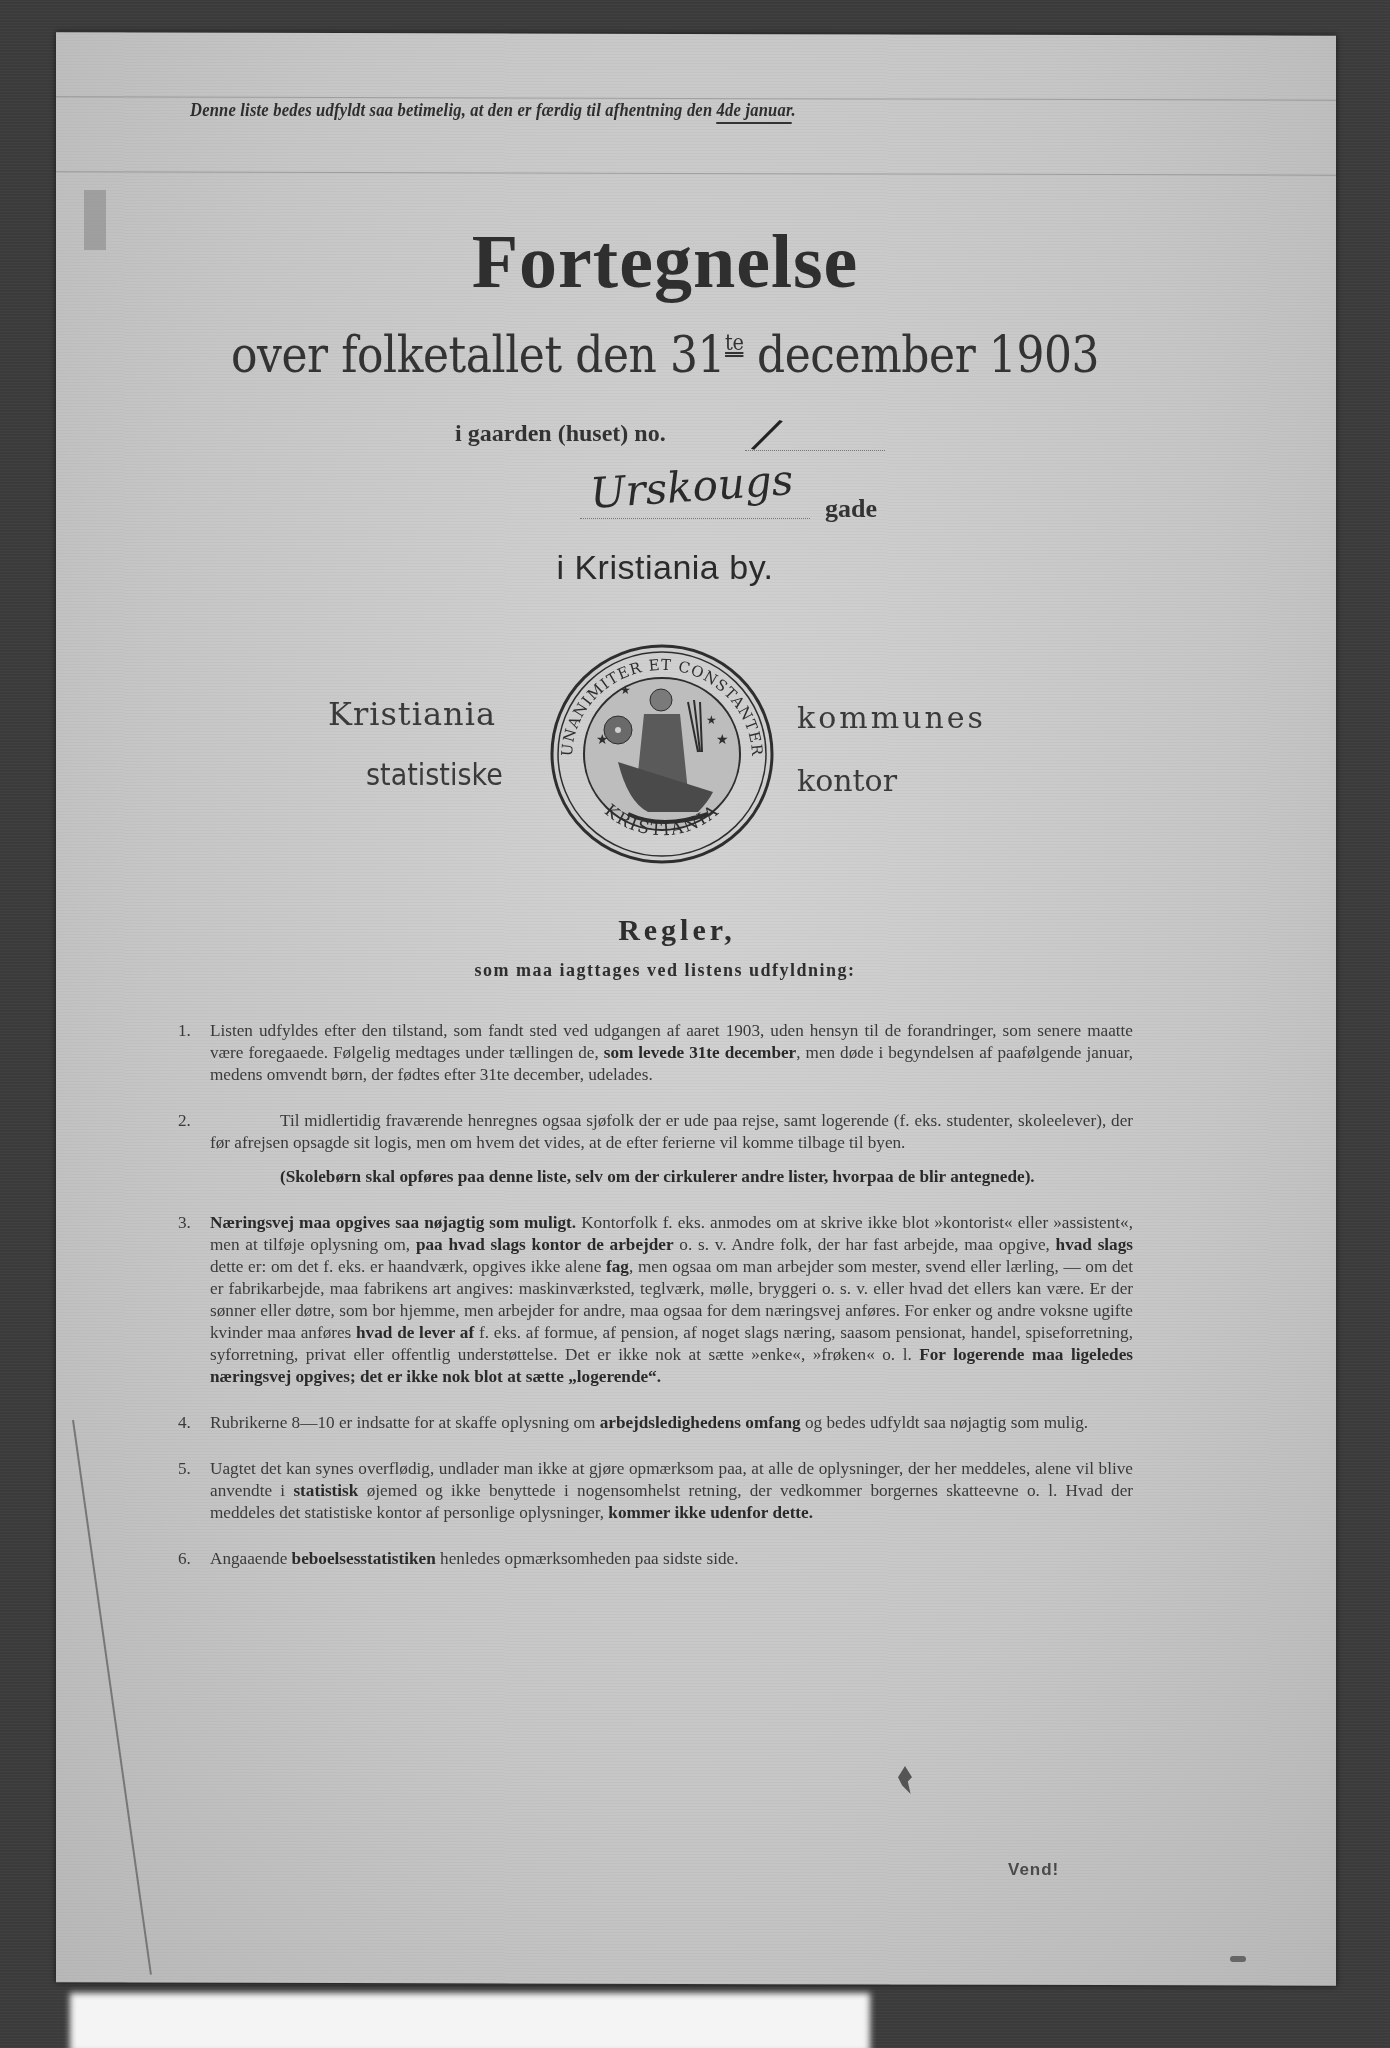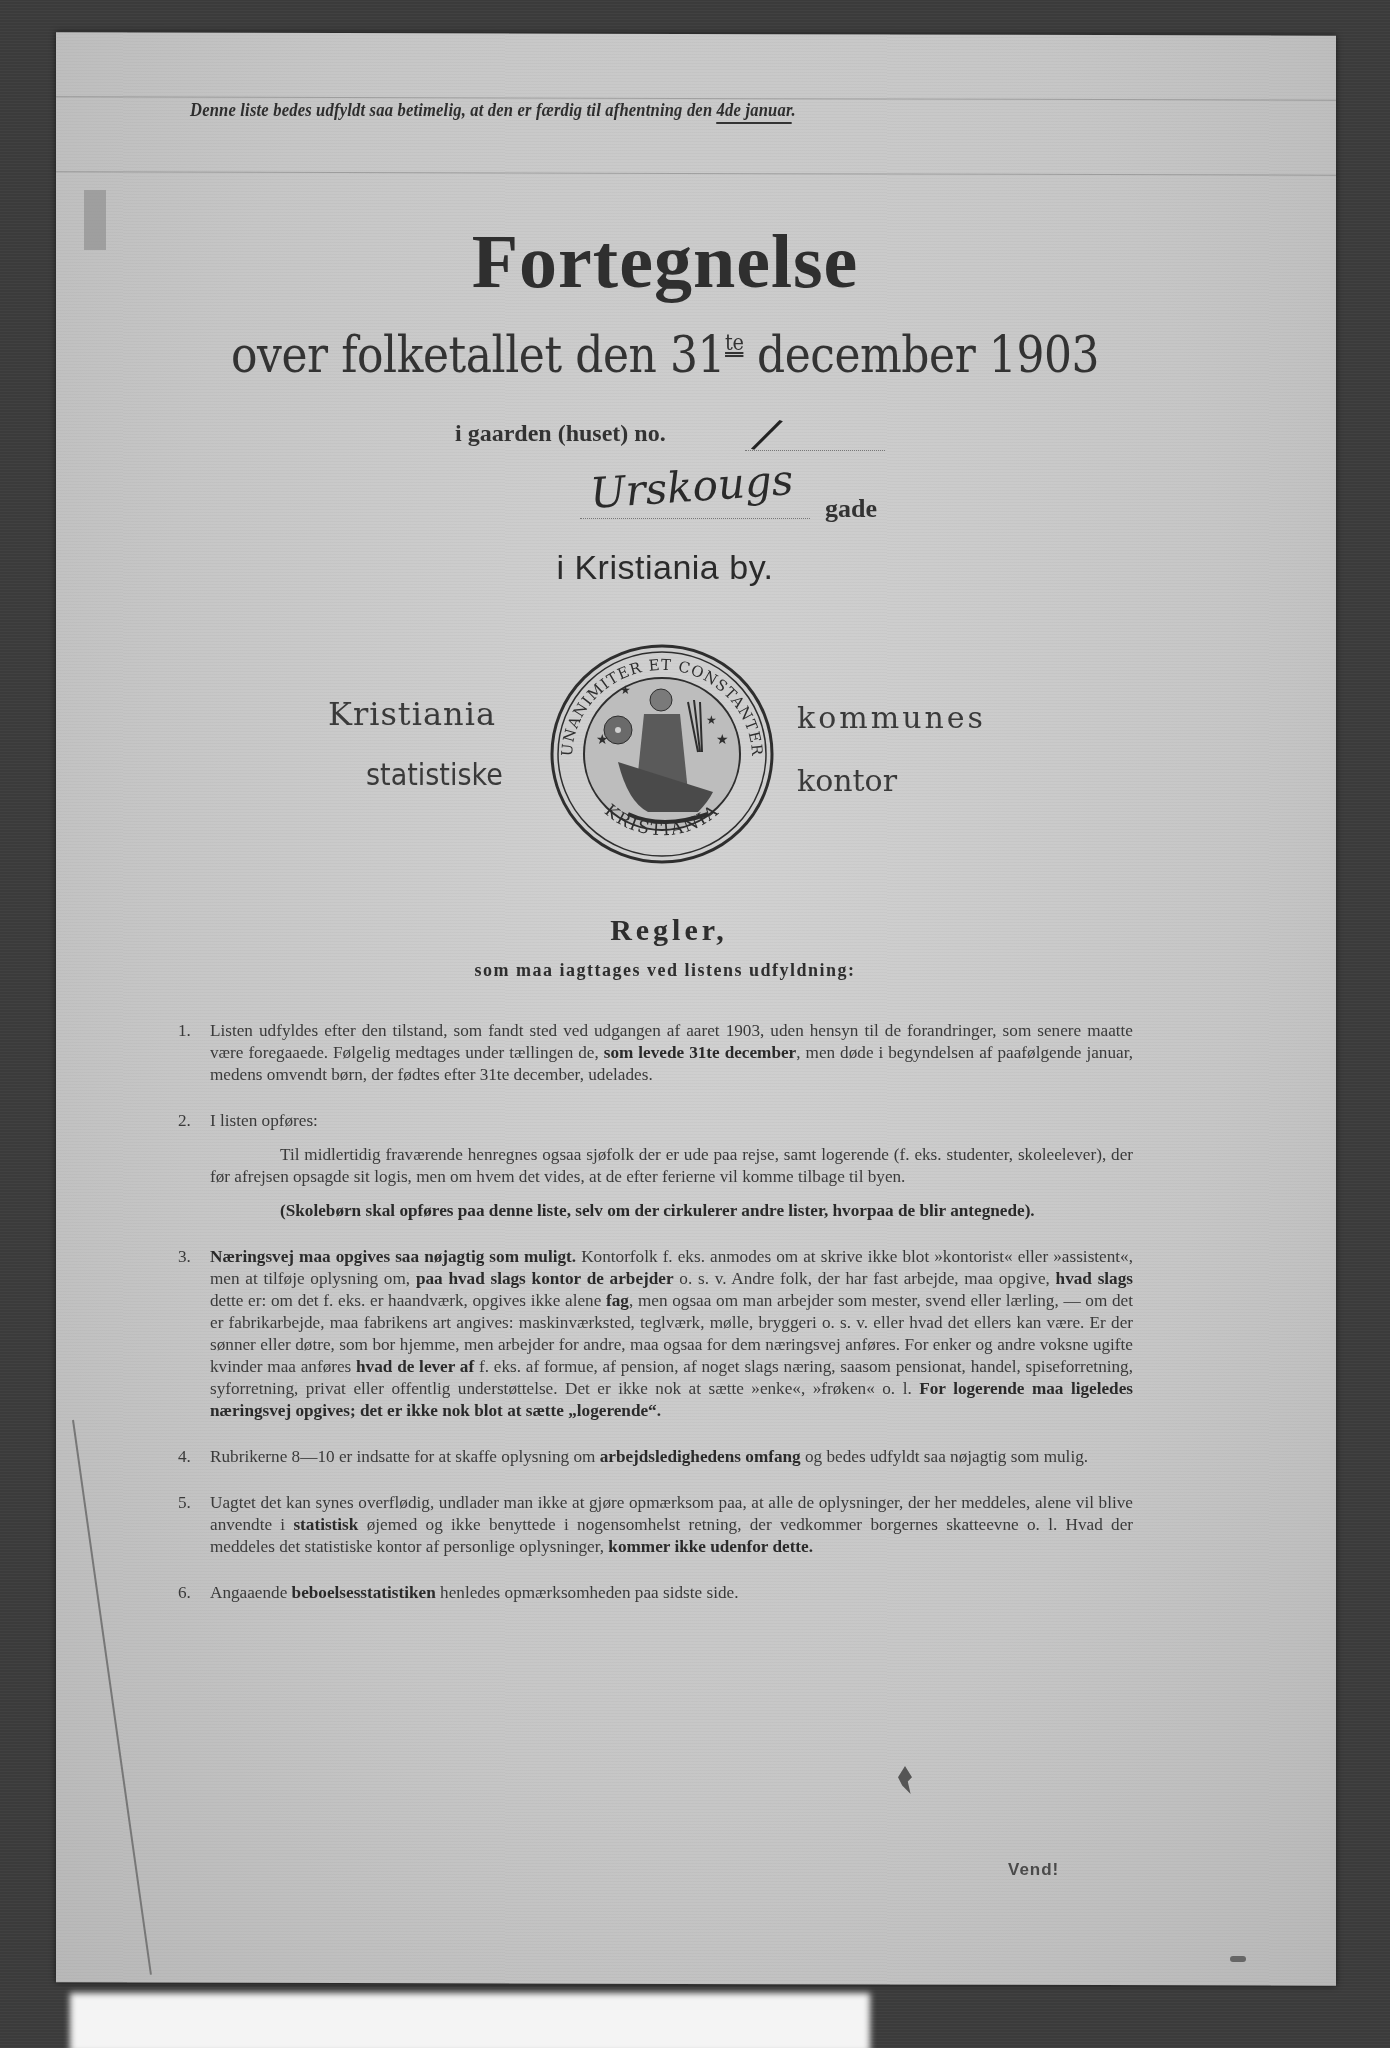--- a/index.html
+++ b/index.html
@@ -60,21 +60,21 @@
   .city {
     left:0; width:1330px; top:548px; text-align:center; font-family:"Liberation Sans", sans-serif;
     font-size:34px; color:#2b2b2b; letter-spacing:0.5px;
   }
   .office-left-1 { left:328px; top:695px; font-family:"DejaVu Serif", serif; font-size:32px; color:#3a3a3a; letter-spacing:1px; }
   .office-left-2 { left:366px; top:757px; font-family:"DejaVu Sans", sans-serif; font-size:30px; color:#3a3a3a; transform:scaleX(0.9); transform-origin:left; }
   .office-right-1 { left:797px; top:700px; font-family:"DejaVu Serif", serif; font-size:30px; color:#3a3a3a; letter-spacing:3px; }
   .office-right-2 { left:797px; top:763px; font-family:"DejaVu Serif", serif; font-size:30px; color:#3a3a3a; }
   .seal { left:548px; top:642px; width:228px; height:224px; }
   .rules-title {
-    left:4px; width:1330px; top:913px; text-align:center; font-weight:bold; font-size:30px;
+    left:12px; width:1330px; top:913px; text-align:center; font-weight:bold; font-size:30px;
     letter-spacing:4px; color:#2e2e2e;
   }
   .rules-subtitle {
     left:0; width:1330px; top:960px; text-align:center; font-weight:bold; font-size:18px;
     letter-spacing:1.5px; color:#2e2e2e;
   }
   .rules {
     left:178px; top:1020px; width:955px; font-size:17.2px; line-height:22px;
     color:#3a3a3a; text-align:justify;
   }
@@ -162,21 +162,20 @@
 <div class="abs rules" id="rules">
     <div class="rule">
       <div class="rule-num">1.</div>
       <div class="rule-body">
         <p><span>Listen udfyldes efter den tilstand, som fandt sted ved udgangen af aaret 1903, uden hensyn til de forandringer, som senere maatte være foregaaede. Følgelig medtages under tællingen de, </span><b>som levede 31te december</b><span>, men døde i begyndelsen af paafølgende januar, medens omvendt børn, der fødtes efter 31te december, udelades.</span></p>
       </div>
     </div>
     <div class="rule">
       <div class="rule-num">2.</div>
       <div class="rule-body">
-        <p><span>I listen opføres:</span></p>
         <p class="indent"><span>Til midlertidig fraværende henregnes ogsaa sjøfolk der er ude paa rejse, samt logerende (f. eks. studenter, skoleelever), der før afrejsen opsagde sit logis, men om hvem det vides, at de efter ferierne vil komme tilbage til byen.</span></p>
         <p class="indent"><b>(Skolebørn skal opføres paa denne liste, selv om der cirkulerer andre lister, hvorpaa de blir antegnede).</b></p>
       </div>
     </div>
     <div class="rule">
       <div class="rule-num">3.</div>
       <div class="rule-body">
         <p><b>Næringsvej maa opgives saa nøjagtig som muligt.</b><span> Kontorfolk f. eks. anmodes om at skrive ikke blot »kontorist« eller »assistent«, men at tilføje oplysning om, </span><b>paa hvad slags kontor de arbejder</b><span> o. s. v. Andre folk, der har fast arbejde, maa opgive, </span><b>hvad slags</b><span> dette er: om det f. eks. er haandværk, opgives ikke alene </span><b>fag</b><span>, men ogsaa om man arbejder som mester, svend eller lærling, — om det er fabrikarbejde, maa fabrikens art angives: maskinværksted, teglværk, mølle, bryggeri o. s. v. eller hvad det ellers kan være. Er der sønner eller døtre, som bor hjemme, men arbejder for andre, maa ogsaa for dem næringsvej anføres. For enker og andre voksne ugifte kvinder maa anføres </span><b>hvad de lever af</b><span> f. eks. af formue, af pension, af noget slags næring, saasom pensionat, handel, spiseforretning, syforretning, privat eller offentlig understøttelse. Det er ikke nok at sætte »enke«, »frøken« o. l. </span><b>For logerende maa ligeledes næringsvej opgives; det er ikke nok blot at sætte „logerende“.</b></p>
       </div>
     </div>

